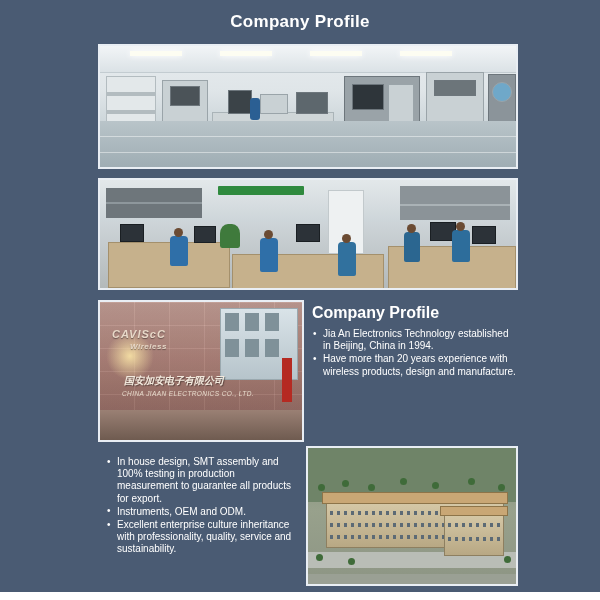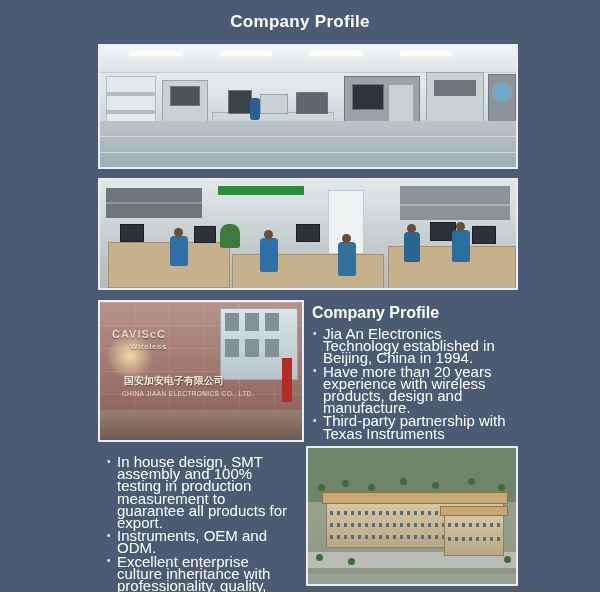--- a/index.html
+++ b/index.html
@@ -100,20 +100,21 @@
   .p2 .head { position: absolute; width: 9px; height: 9px; border-radius: 50%; background: #6b4b33; }
   .p2 .plant { position:absolute; background:#3f7a3c; border-radius: 40% 40% 10% 10%; }
 
   
   .p3 {
     left: 88px;
     top: 292px;
     width: 206px;
     height: 142px;
     background: linear-gradient(180deg,#c9a39a 0%, #b4867d 45%, #8f675f 100%);
+    font-style: italic;
   }
   .p3 .stone {
     position:absolute; left:0; top:0; width:100%; height:100%;
     background:
       repeating-linear-gradient(0deg, rgba(0,0,0,.05) 0 22px, rgba(255,255,255,.05) 22px 23px),
       repeating-linear-gradient(90deg, rgba(0,0,0,.05) 0 34px, rgba(255,255,255,.05) 34px 35px);
   }
   .p3 .windows {
     position:absolute; right:4px; top:6px; width:76px; height:70px;
     background: linear-gradient(180deg,#d9e3e8,#b6c4cb);
@@ -185,21 +186,21 @@
   }
   .bullets {
     list-style: none;
     margin: 0;
     padding: 0;
     color: #ffffff;
   }
   .bullets li {
     position: relative;
     padding-left: 11px;
-    font-size: 15px;
+    font-size: 10px;
     line-height: 12.2px;
     margin-bottom: 1px;
   }
   .bullets li::before {
     content: "\2022";
     position: absolute;
     left: 1px;
     top: -0.5px;
     font-size: 10px;
   }
@@ -317,21 +318,20 @@
       <div class="logo-sub">国安加安电子有限公司</div>
       <div class="logo-sub2">CHINA JIAAN ELECTRONICS CO., LTD.</div>
       <div class="ground"></div>
     </div>
 
     <div class="sec-title">Company Profile</div>
     <div class="right-text">
       <ul class="bullets">
         <li>Jia An Electronics Technology established in Beijing, China in 1994.</li>
         <li>Have more than 20 years experience with wireless products, design and manufacture.</li>
-        <li>Third-party partnership with Texas Instruments</li>
       </ul>
     </div>
 
     <div class="left-text">
       <ul class="bullets">
         <li>In house design, SMT assembly and 100% testing in production measurement to guarantee all products for export.</li>
         <li>Instruments, OEM and ODM.</li>
         <li>Excellent enterprise culture inheritance with professionality, quality, service and sustainability.</li>
       </ul>
     </div>

